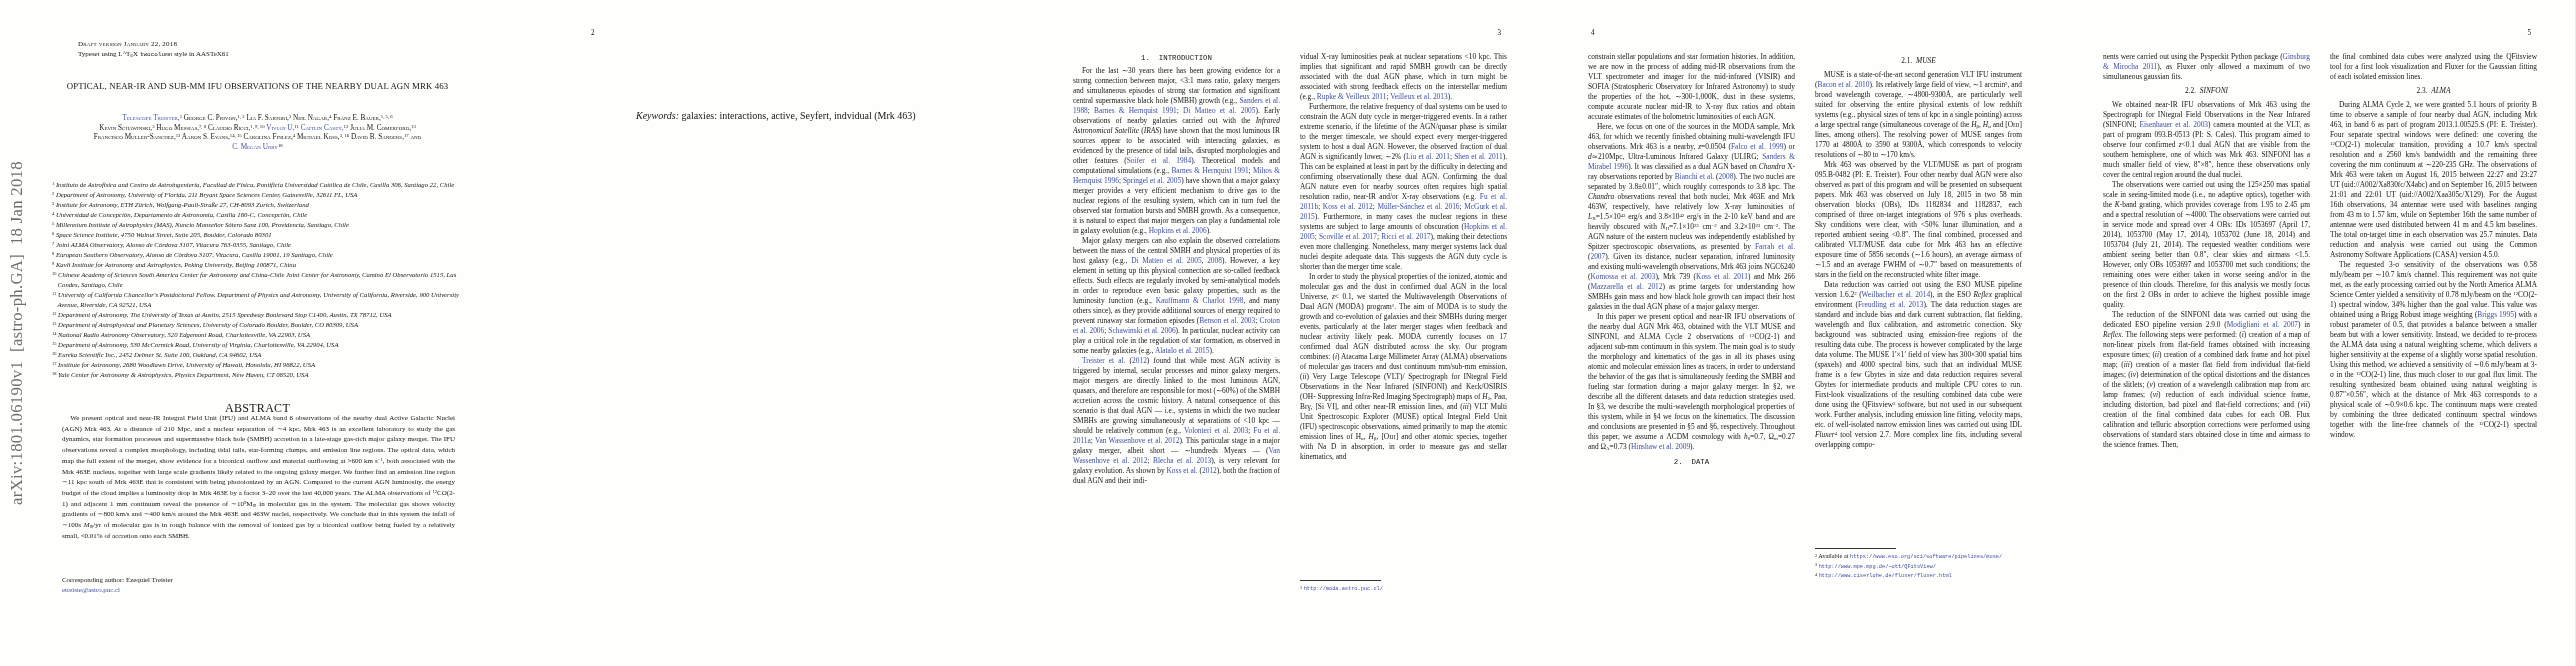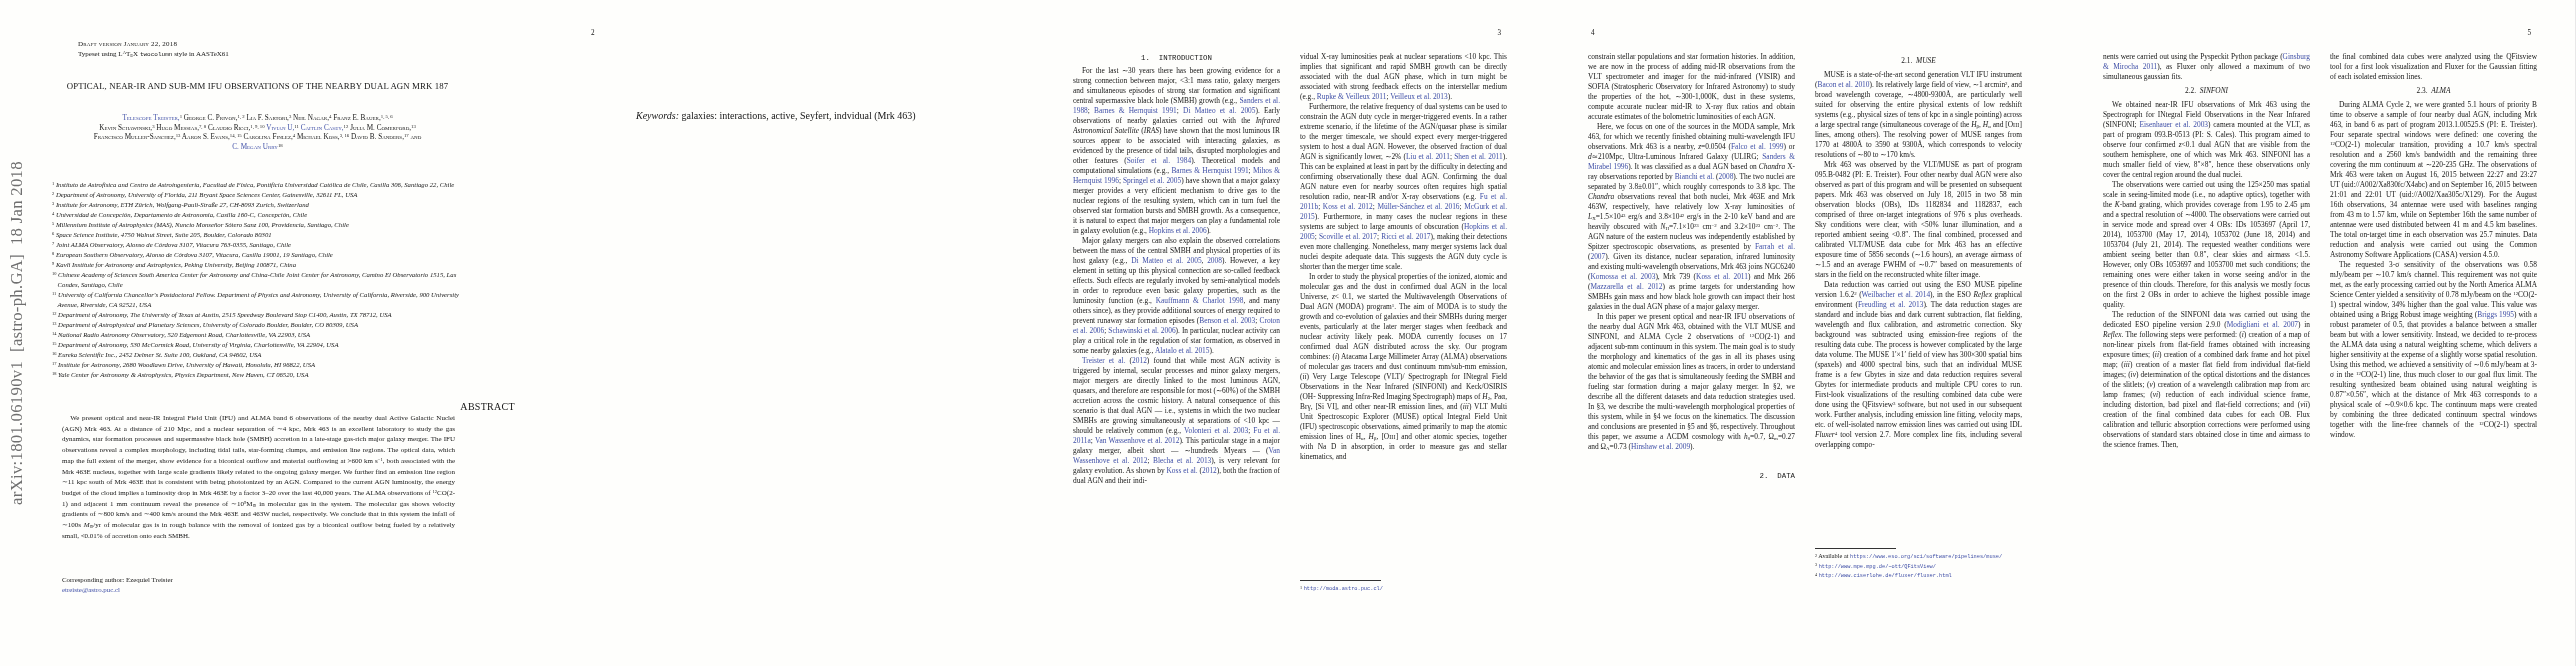--- a/index.html
+++ b/index.html
@@ -18,58 +18,58 @@
   .watermark{position:absolute;top:333px;left:16.7px;transform:translate(-50%,-50%) rotate(-90deg);
              white-space:nowrap;font-size:16.7px;color:var(--wm,#6f6f6f);letter-spacing:0.3px;}
   .p1-header{position:absolute;top:40px;left:52px;font-size:7px;line-height:9.7px;margin-left:26px;}
   .draftline{font-variant:small-caps;letter-spacing:0.2px;}
   .p1-title{position:absolute;top:81px;left:39px;right:39px;margin:0;text-align:center;
             font-size:8.8px;font-weight:normal;letter-spacing:0.1px;}
   .p1-authors{position:absolute;top:114px;left:31px;right:31px;text-align:center;
               font-variant:small-caps;font-size:7.2px;line-height:9.6px;}
   .p1-affils{position:absolute;top:180px;left:52px;right:43px;font-size:6.7px;line-height:10px;}
   .affil{padding-left:5.6px;text-indent:-5.6px;}
-  .p1-abs-head{position:absolute;top:401px;left:0;right:0;text-align:right;font-size:10px;letter-spacing:0.3px;}
+  .p1-abs-head{position:absolute;top:401px;left:0;right:0;text-align:center;font-size:12px;letter-spacing:0.3px;}
   .p1-abstract{position:absolute;top:413px;left:62px;right:60px;text-align:justify;
                font-size:7px;line-height:10.7px;text-indent:8.3px;}
   .p1-corr{position:absolute;top:575px;left:62px;font-size:6.9px;line-height:9.7px;}
   .email{color:var(--link,#3e4ea6);}
   
   .pagenum{position:absolute;top:29px;font-size:7.2px;}
   .pn-l2{left:76px;} .pn-l4{left:46px;} .pn-r{right:44px;}
   
   .keywords{position:absolute;top:66px;left:121px;font-size:10px;margin-top:44px;}
   
   .col{position:absolute;top:52px;width:207px;text-align:justify;font-size:7.4px;line-height:10px;overflow:hidden;}
   .col-l{left:43px;height:557px;}
   .col-r{left:270px;height:557px;}
   #p3 .col-r{height:524px;}
   #p4 .col-r{height:491px;}
   .para{margin:0;text-indent:9px;}
   .noind{text-indent:0;}
   .sec-head{text-align:center;text-indent:0;margin:0.6px 0 3.9px 0;font-family:Liberation Mono, monospace;}
-  .sec-head-end{margin-top:19px;text-align:right;}
+  .sec-head-end{margin-top:5px;}
   .subsec{text-align:center;text-indent:0;margin:4.4px 0 3.3px 0;}
   .footnotes{position:absolute;width:207px;left:270px;font-size:6.3px;line-height:8.5px;text-align:justify;}
   .fn-p3{top:580px;} .fn-p4{top:548px;}
   .fnrule{width:81px;border-top:0.6px solid #333;margin:0 0 3.3px 0;}
   .fn{margin:0;}
 </style>
 </head>
 <body>
 
 <div class="strip">
 
   <div class="sheet" id="p1">
     <div class="watermark">arXiv:1801.06190v1&nbsp;&nbsp;[astro-ph.GA]&nbsp;&nbsp;18 Jan 2018</div>
     <div class="p1-header">
       <div class="draftline">Draft version January 22, 2018</div>
       <div class="typesetline"><span>Typeset using L</span><span class="sg-s">A</span><span>T</span><span class="sg-b">E</span><span>X </span><span class="sg-m">twocolumn</span><span> style in AASTeX61</span></div>
     </div>
-    <h1 class="p1-title">OPTICAL, NEAR-IR AND SUB-MM IFU OBSERVATIONS OF THE NEARBY DUAL AGN MRK 187</h1>
+    <h1 class="p1-title">OPTICAL, NEAR-IR AND SUB-MM IFU OBSERVATIONS OF THE NEARBY DUAL AGN MRK 463</h1>
     <div class="p1-authors">
       <div class="author-line"><span class="sg-l">Telescope Treister,</span><span class="sg-s">1</span><span> George C. Privon,</span><span class="sg-s">1, 2</span><span>  Lia F. Sartori,</span><span class="sg-s">3</span><span> Neil Nagar,</span><span class="sg-s">4</span><span> Franz E. Bauer,</span><span class="sg-s">1, 5, 6</span></div>
       <div class="author-line"><span>Kevin Schawinski,</span><span class="sg-s">3</span><span> Hugo Messias,</span><span class="sg-s">7, 8</span><span> Claudio Ricci,</span><span class="sg-s">1, 9, 10</span><span> </span><span class="sg-l">Vivian U,</span><span class="sg-s">11</span><span> </span><span class="sg-l">Caitlin Casey,</span><span class="sg-s">12</span><span> Julia M. Comerford,</span><span class="sg-s">13</span></div>
       <div class="author-line"><span>Francisco Muller-Sanchez,</span><span class="sg-s">13</span><span> Aaron S. Evans,</span><span class="sg-s">14, 15</span><span> Carolina Finlez,</span><span class="sg-s">4</span><span> Michael Koss,</span><span class="sg-s">3, 16</span><span> David B. Sanders,</span><span class="sg-s">17</span><span> and</span></div>
       <div class="author-line"><span class="sg-l">C. Megan Urry</span><span class="sg-s">18</span></div>
     </div>
     <div class="p1-affils">
         <div class="affil"><span class="sg-s">1</span><span class="sg-i"> Instituto de Astrofísica and Centro de Astroingeniería, Facultad de Física, Pontificia Universidad Católica de Chile, Casilla 306, Santiago 22, Chile</span></div>
         <div class="affil"><span class="sg-s">2</span><span class="sg-i"> Department of Astronomy, University of Florida, 211 Bryant Space Sciences Center, Gainesville, 32611 FL, USA</span></div>
         <div class="affil"><span class="sg-s">3</span><span class="sg-i"> Institute for Astronomy, ETH Zürich, Wolfgang-Pauli-Straße 27, CH-8093 Zurich, Switzerland</span></div>

